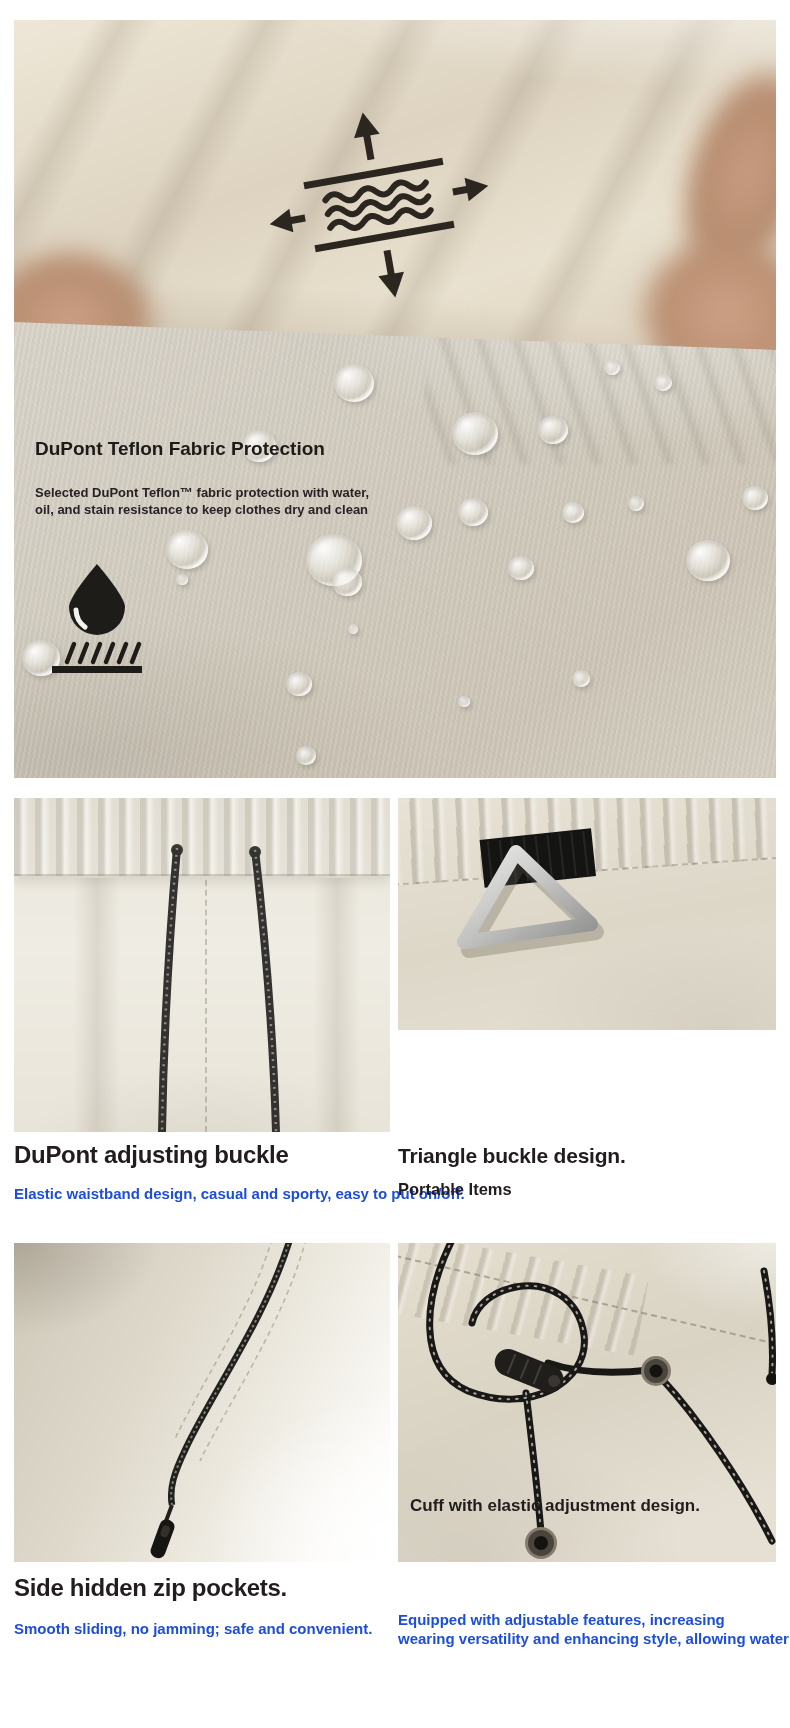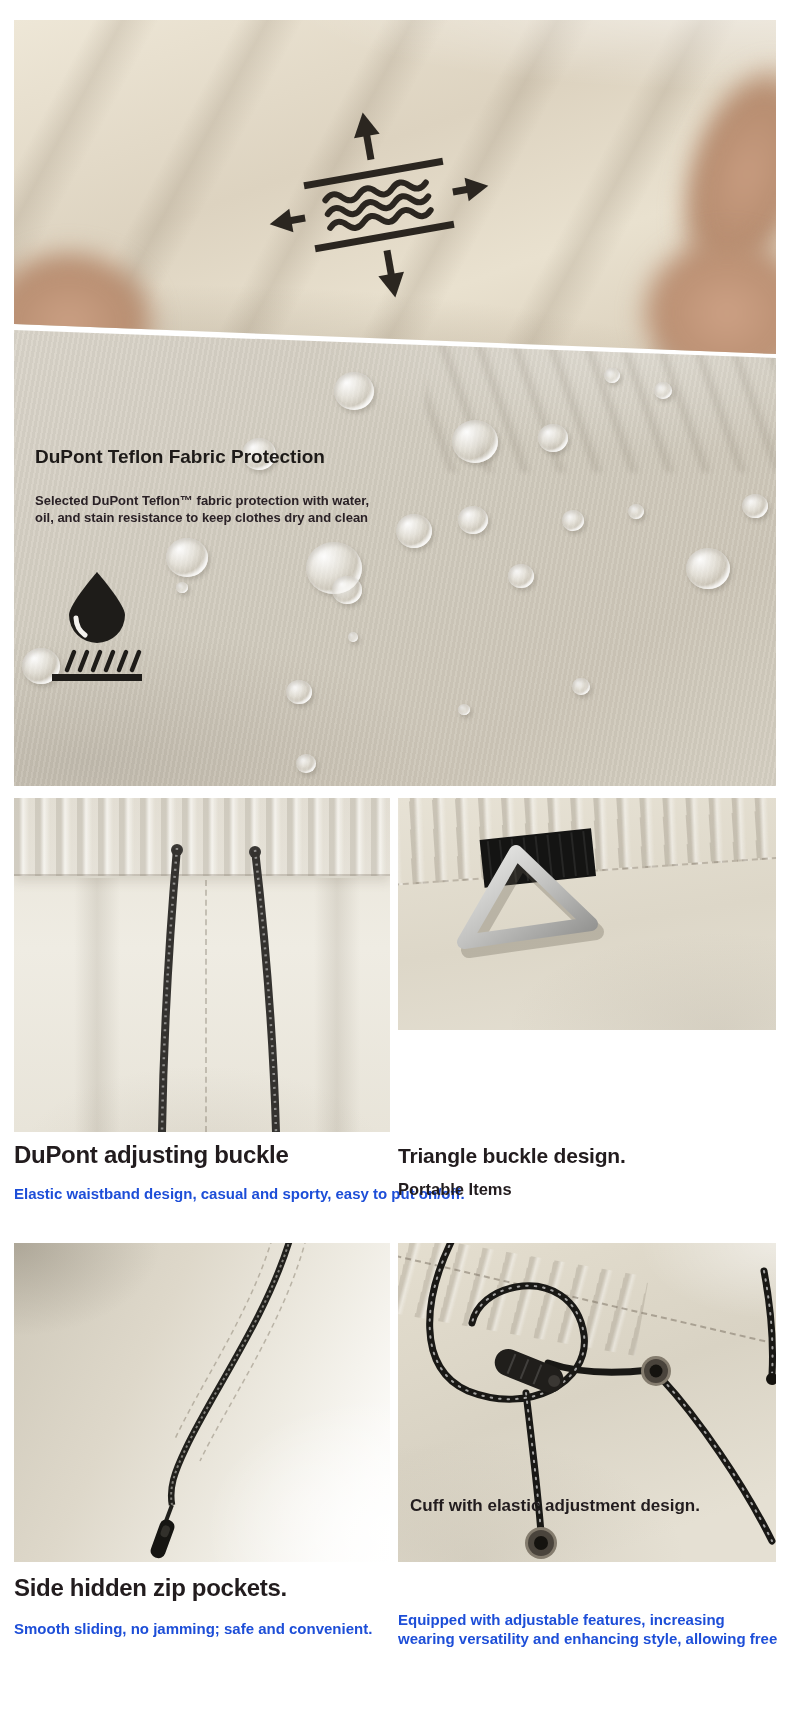--- a/index.html
+++ b/index.html
@@ -28,21 +28,21 @@
   .flesh-c { left:-40px; bottom:-48px; width:190px; height:160px; background:radial-gradient(closest-side,#cba084,#b78d70 70%, rgba(183,141,112,0)); }
 
   .hero-text { position:absolute; top:28px; right:48px; text-align:right; }
   .hero-title { font-size:20px; line-height:23px; font-weight:700; color:#221c1e; }
   .hero-sub { margin-top:9px; font-size:11.5px; font-weight:700; color:#2a2126; }
 
   .stretch-icon { position:absolute; left:250px; top:85px; }
 
   
   .photo-water {
-    left:14px; top:324px; width:762px; height:462px;
+    left:14px; top:316px; width:762px; height:462px;
     clip-path: polygon(0 6px, 100% 34px, 100% 100%, 0 100%);
     background:
       radial-gradient(60% 35% at 82% 4%, rgba(255,255,255,.3), transparent 70%),
       repeating-linear-gradient(100deg, rgba(255,255,255,.05) 0 2px, rgba(0,0,0,.03) 2px 5px),
       radial-gradient(70% 45% at 10% 95%, rgba(125,117,102,.18), transparent 65%),
       linear-gradient(145deg, #dad5ca 0%, #d1cbbe 48%, #cec7b9 76%, #d6d0c3 100%);
   }
   .wrinkles {
     position:absolute; right:0; top:0; width:46%; height:32%;
     background:repeating-linear-gradient(70deg, transparent 0 20px, rgba(110,100,85,.16) 25px, transparent 34px);
@@ -321,16 +321,16 @@
 
   <div class="cap cap-title-md pos-tri-title">Triangle buckle design.</div>
   <div class="cap cap-sub-lg pos-tri-sub">Portable Items</div>
 
   <div class="cap cap-title-lg pos-zip-title">Side hidden zip pockets.</div>
   <div class="cap cap-sub pos-zip-sub">Smooth sliding, no jamming; safe and convenient.</div>
 
   <div class="cap cap-title-sm pos-cuff-title">Cuff with elastic adjustment design.</div>
   <div class="cap cap-sub cap-sub-multi pos-cuff-sub">
     <span>Equipped with adjustable features, increasing</span>
-    <span>wearing versatility and enhancing style, allowing free</span>
+    <span>wearing versatility and enhancing style, allowing water</span>
   </div>
 
 </div>
 
 </body></html>

